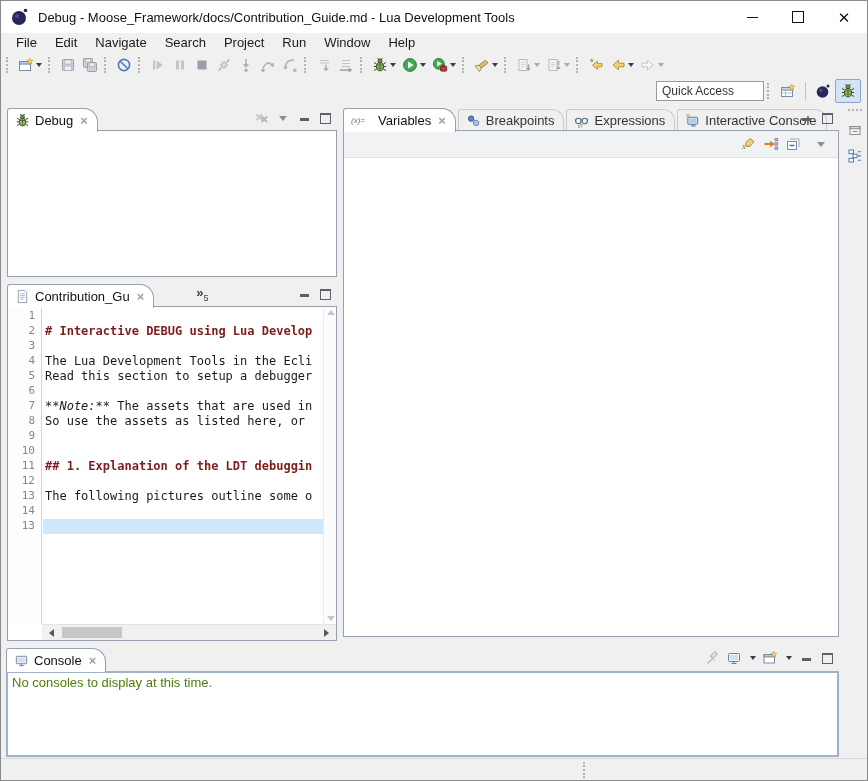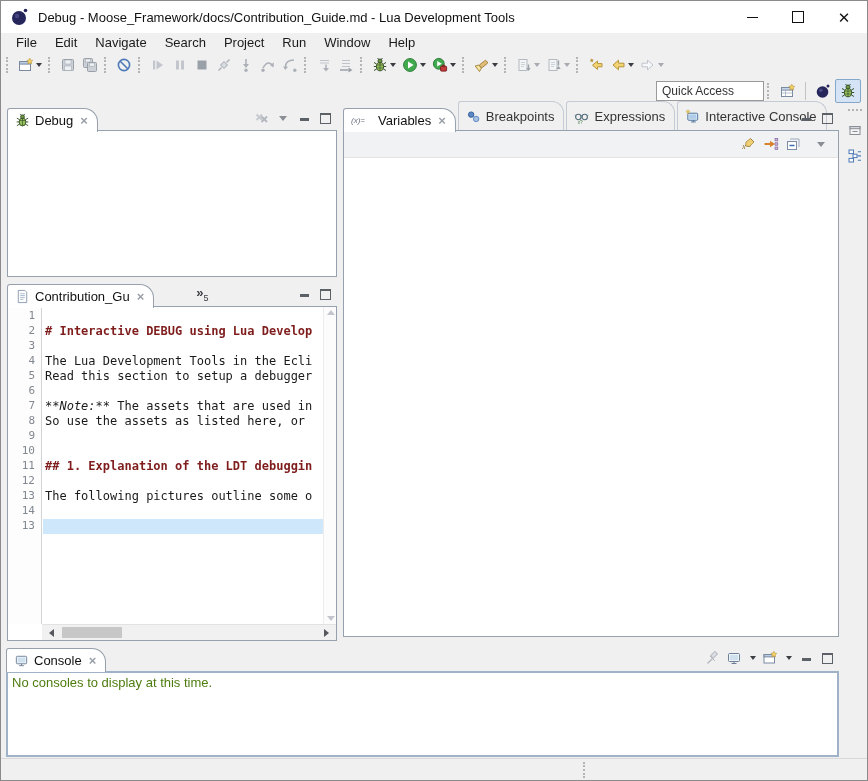--- a/index.html
+++ b/index.html
@@ -34,21 +34,21 @@
   .qa-input::placeholder{color:#333;}
   .tsep{width:1px;height:18px;background:#c3c3c3;margin:0 5px;}
   .pbtn{width:24px;height:22px;display:flex;align-items:center;justify-content:center;border-radius:2px;}
   .pbtn.active{background:#d4e4f6;border:1px solid #86a7cc;}
 
   
   .panel{position:absolute;}
   .tabstrip{position:absolute;top:0;left:0;right:0;height:24px;display:flex;align-items:flex-end;}
   .tab{display:flex;align-items:center;gap:5px;font-size:13px;color:#111;padding:0 9px 0 7px;height:23px;position:relative;box-sizing:border-box;}
   .tab.active{background:#fff;border:1px solid #97a0ad;border-bottom:none;border-radius:3px 14px 0 0;z-index:3;margin-bottom:-1px;height:24px;}
-  .tab.inactive{height:30px;border:1px solid #c5cbd4;border-bottom:none;border-radius:3px 12px 0 0;color:#333;background:transparent;margin-left:2px;}
+  .tab.inactive{height:22px;border:1px solid #c5cbd4;border-bottom:none;border-radius:3px 12px 0 0;color:#333;background:transparent;margin-left:2px;}
   .tab-close{font-size:13px;font-weight:bold;color:#9aa0a8;margin-left:2px;line-height:1;}
   .tab-icon{width:15px;height:15px;display:block;}
   .tab-icon svg{display:block;}
   .varsym{font-size:8px;color:#6b7280;letter-spacing:0;font-style:italic;}
   .strip-btns{position:absolute;right:5px;top:4px;display:flex;align-items:center;gap:7px;z-index:4;}
   .sbtn{display:flex;align-items:center;justify-content:center;width:14px;height:14px;}
   .mm-min{width:9px;height:3px;border-bottom:3px solid #5c6167;display:block;}
   .mm-max{width:9px;height:8px;border:1px solid #5c6167;border-top:2px solid #5c6167;display:block;}
   .vmenu{width:0;height:0;border-left:4px solid transparent;border-right:4px solid transparent;border-top:5px solid #8a8f96;display:block;}
   .body{position:absolute;left:0;right:0;top:23px;bottom:0;background:#fff;border:1px solid #97a0ad;box-sizing:border-box;}

